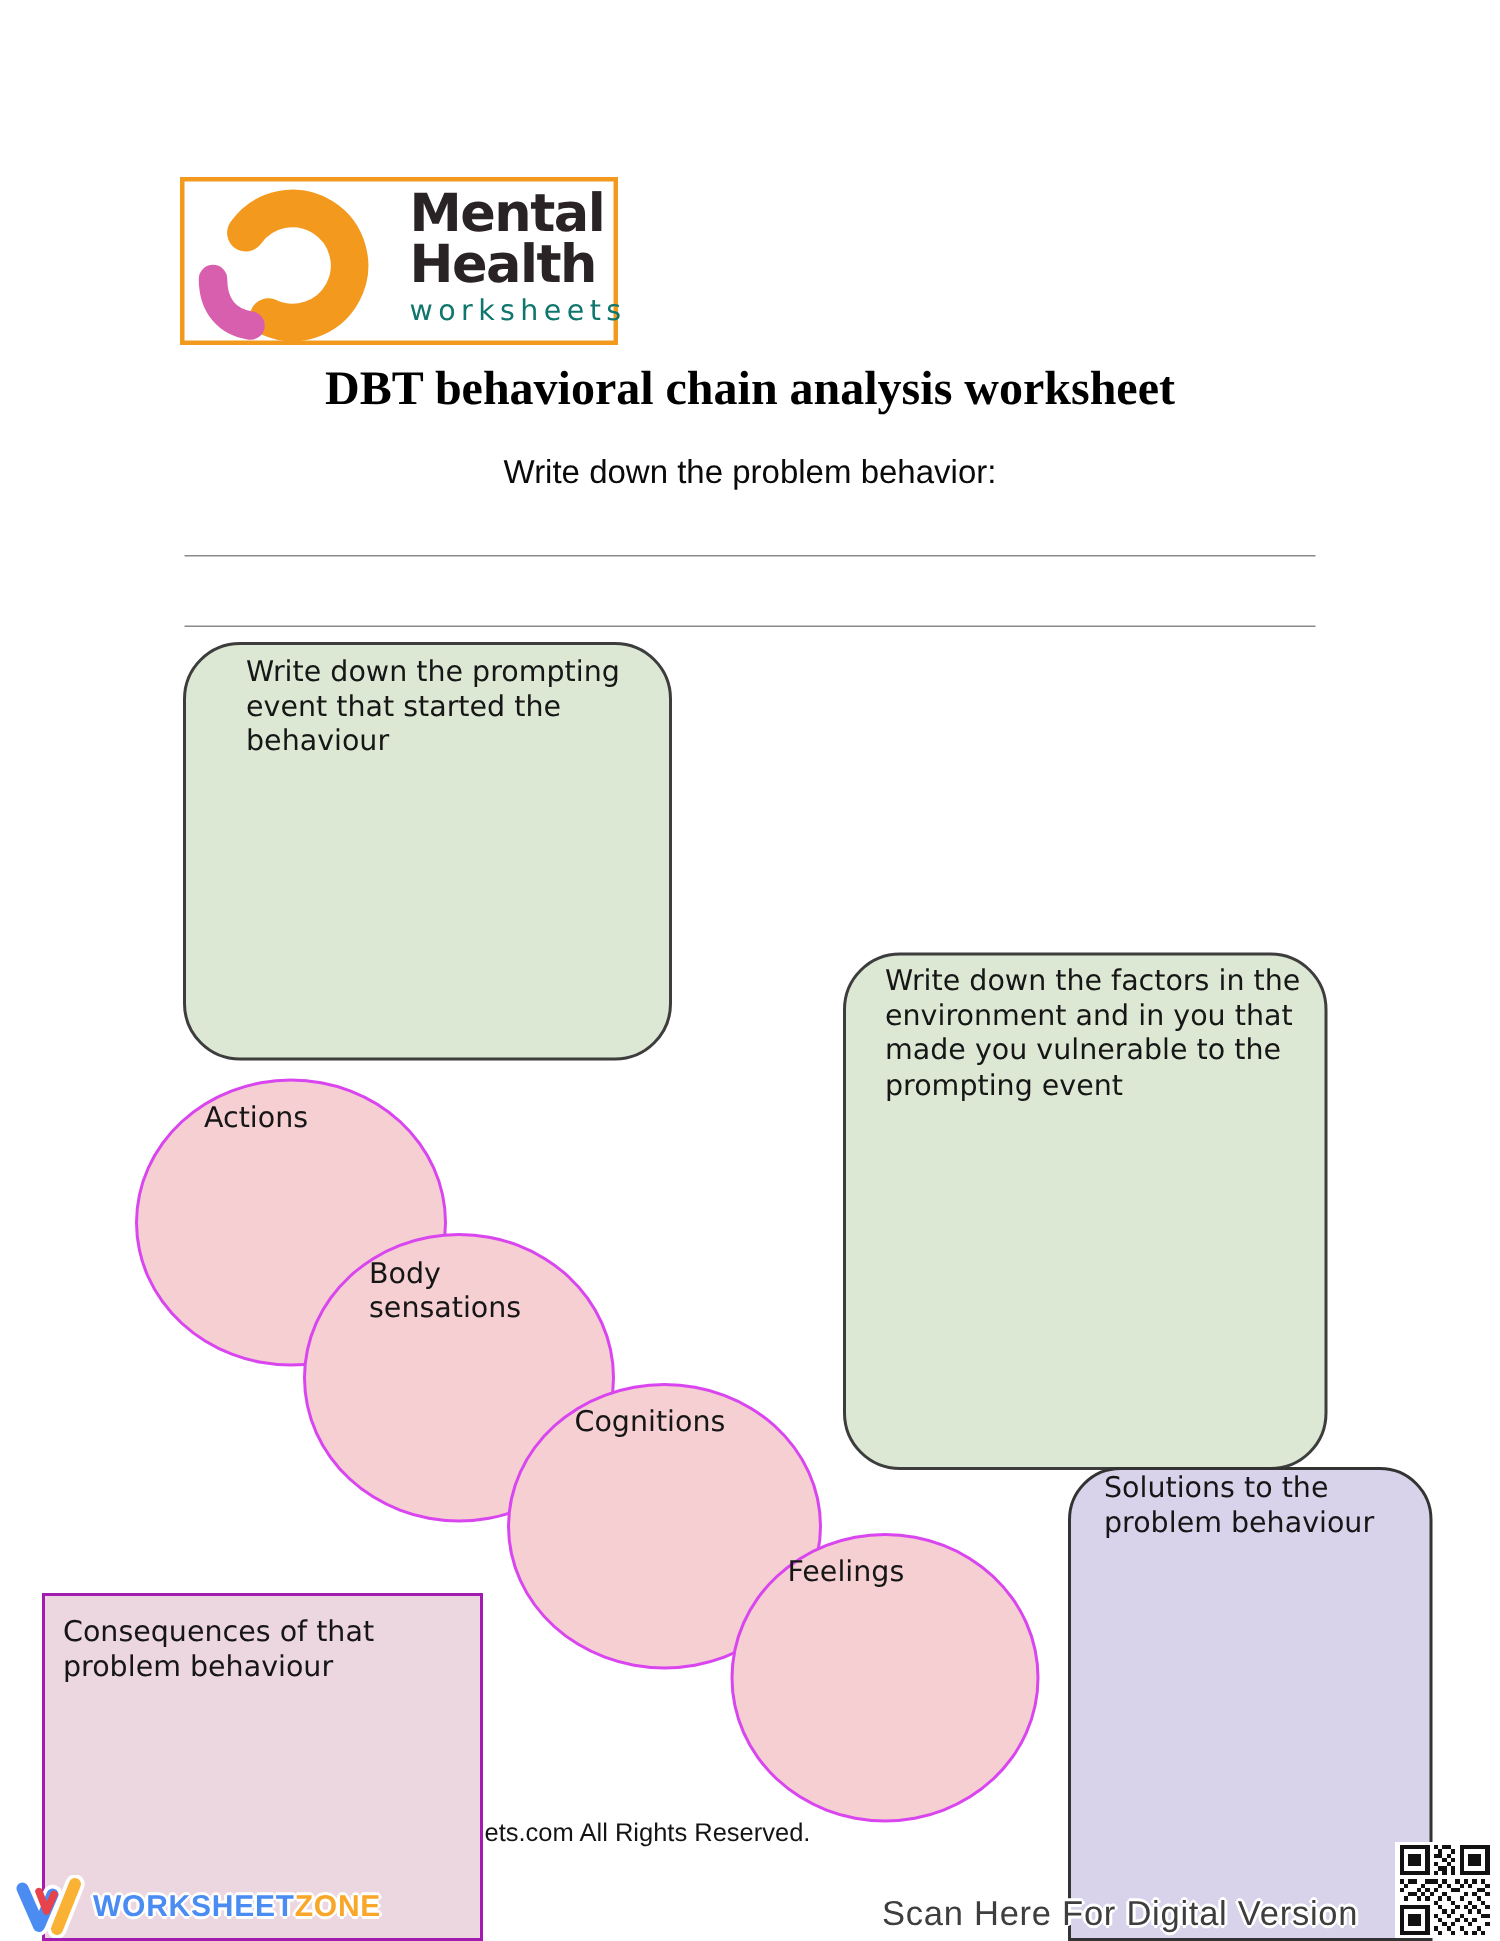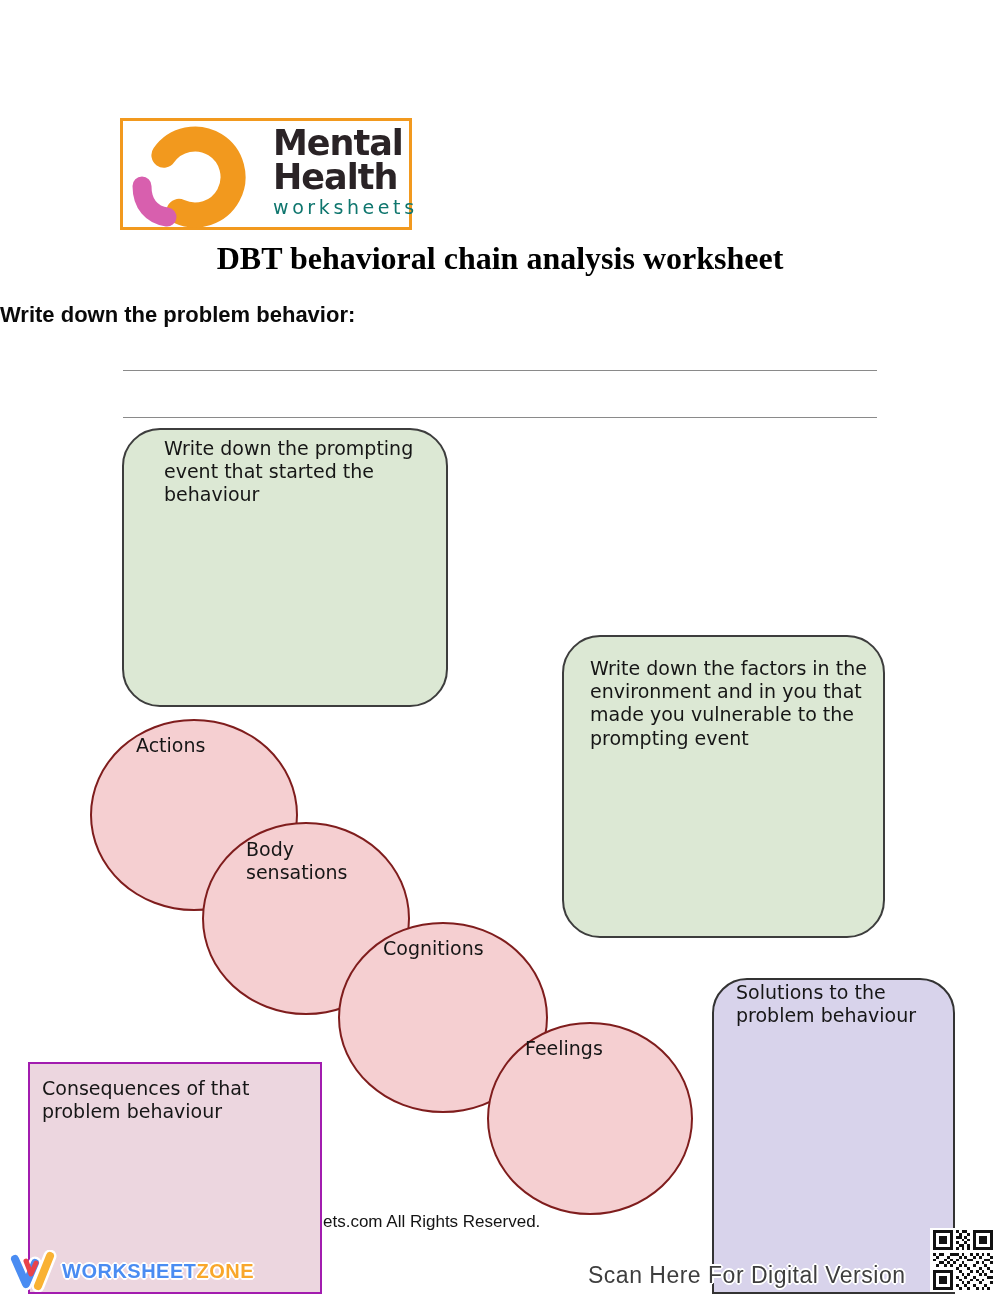--- a/index.html
+++ b/index.html
@@ -16,45 +16,45 @@
   .logo-mark { position:absolute; left:4px; top:1px; }
   .logo-text { position:absolute; left:150px; top:6px; line-height:0.97; }
   .logo-line { font-family:"DejaVu Sans", sans-serif; font-weight:bold; font-size:35px; color:#2A2326; letter-spacing:-1px; }
   .logo-sub  { font-family:"DejaVu Sans", sans-serif; font-weight:normal; font-size:19px; color:#0f766e; letter-spacing:3.6px; margin-top:3px; }
   
   .title {
     position:absolute; left:0; top:240px; width:100%; text-align:center;
     font-family:"Liberation Serif", serif; font-weight:bold; font-size:32px; color:#000;
   }
   .subtitle {
-    position:absolute; left:0; top:302px; width:100%; text-align:left;
-    font-family:"Liberation Sans", sans-serif; font-weight:bold; font-size:22px; color:#0a0a0a;
+    position:absolute; left:0; top:302px; width:100%; text-align:center;
+    font-family:"Liberation Sans", sans-serif; font-weight:normal; font-size:22px; color:#0a0a0a;
   }
   
   .rule { position:absolute; left:123px; width:754px; border-top:1.5px solid #8a8a8a; }
   .rule-1 { top:370px; } .rule-2 { top:417px; }
   
   .comic { font-family:"DejaVu Sans", sans-serif; font-size:19px; color:#161616; line-height:1.22; }
   .round-box {
     position:absolute; border:2px solid #3D3D3D; border-radius:38px;
   }
   .box-prompting { left:122px; top:428px; width:326px; height:279px; background:#DCE8D4; padding:7px 22px 0 40px; }
-  .box-vulnerability { left:562px; top:635px; width:323px; height:303px; background:#DCE8D4; padding:20px 16px 0 26px; }
+  .box-vulnerability { left:562px; top:635px; width:323px; height:345px; background:#DCE8D4; padding:6px 16px 0 26px; }
   .box-consequences {
     position:absolute; left:28px; top:1062px; width:294px; height:232px;
     background:#ECD6DF; border:2px solid #a21caf; padding:13px 16px 0 12px; z-index:2;
   }
   .box-solutions {
     position:absolute; left:712px; top:978px; width:243px; height:316px;
     background:#D8D3EB; border:2px solid #333; border-radius:35px 35px 0 0;
     padding:1px 14px 0 22px; z-index:1;
   }
   
   .circle {
-    position:absolute; border-radius:50%; background:#F5CFD1; border:2px solid #7f1d1d;
+    position:absolute; border-radius:50%; background:#F5CFD1; border:2px solid #d946ef;
   }
   .circle .lbl { position:absolute; }
   .c-actions    { left:90px;  top:719px;  width:208px; height:192px; z-index:1; }
   .c-body       { left:202px; top:822px;  width:208px; height:193px; z-index:2; }
   .c-cognitions { left:338px; top:922px;  width:210px; height:191px; z-index:3; }
   .c-feelings   { left:487px; top:1022px; width:206px; height:193px; z-index:4; }
   .c-actions .lbl    { left:44px; top:13px; }
   .c-body .lbl       { left:42px; top:14px; width:118px; }
   .c-cognitions .lbl { left:43px; top:13px; }
   .c-feelings .lbl   { left:36px; top:13px; }

